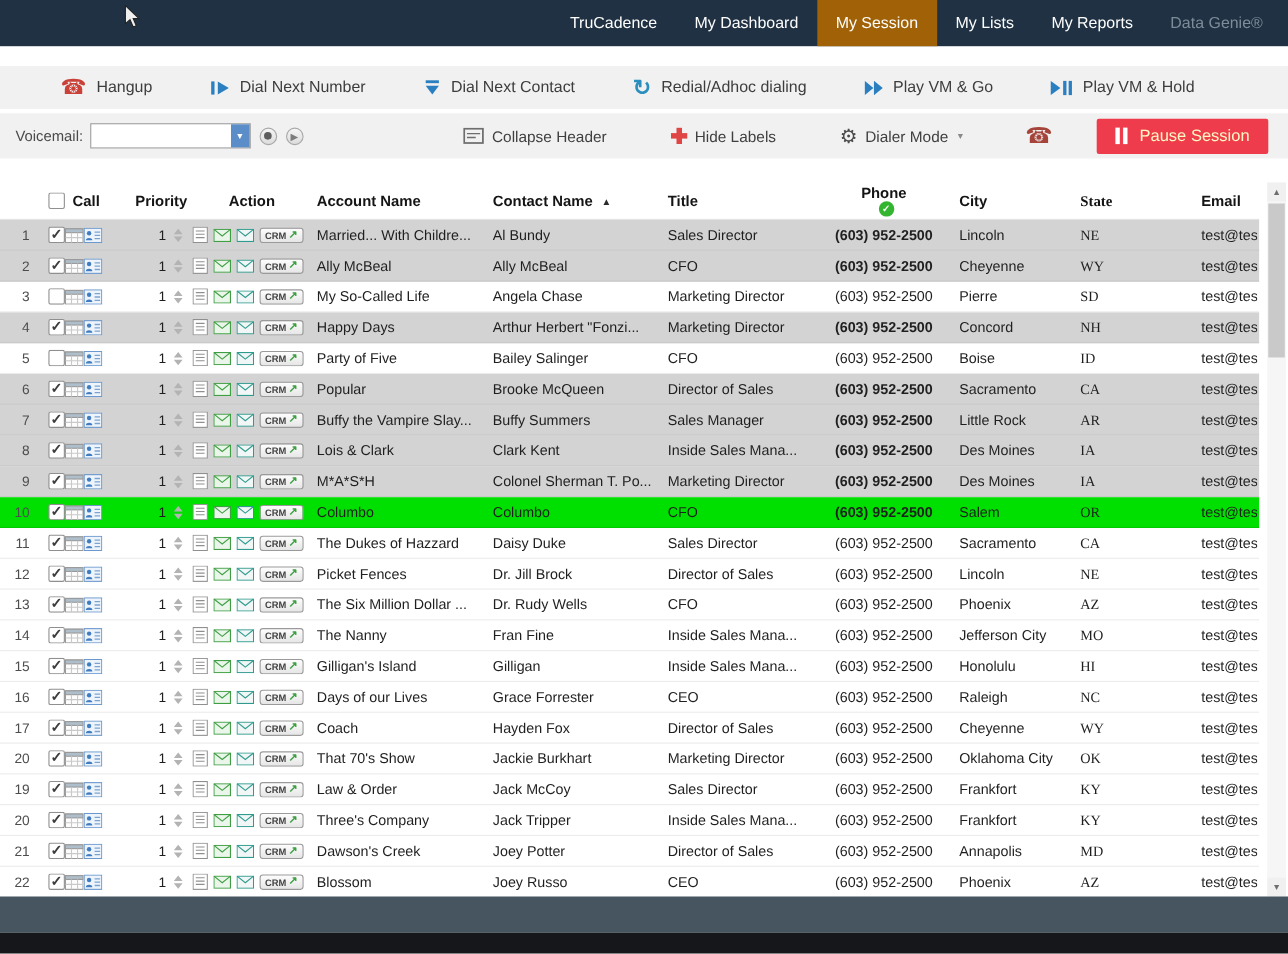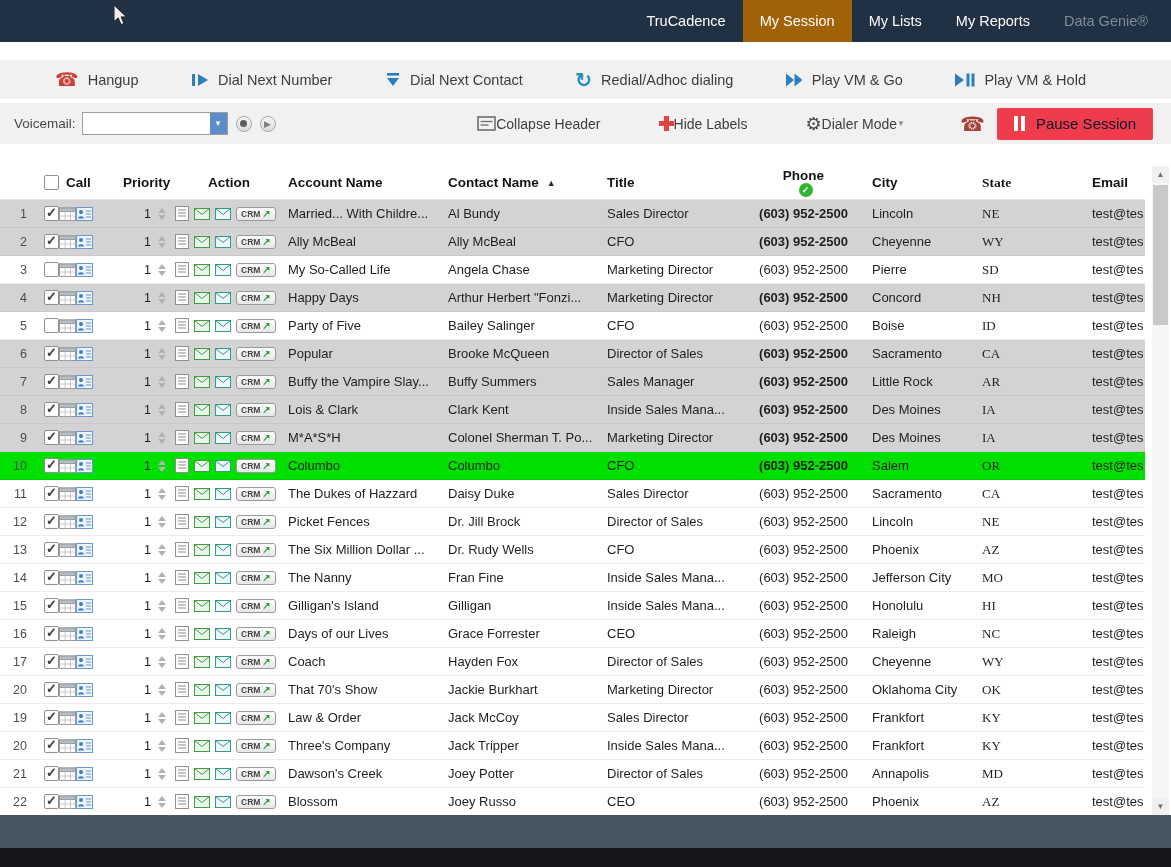--- a/index.html
+++ b/index.html
@@ -24,27 +24,27 @@
 
   
   .toolbar2 { margin-top:4px; height:41px; background:#f1f1f1; display:flex; align-items:center; padding:0 18px 0 14px; }
   .vm-label { font-size:13.5px; color:#4a4a4a; margin-right:6px; }
   .vm-select { width:146px; height:23px; background:#fff; border:1px solid #9d9d9d; display:flex; align-items:center; position:relative; }
   .vm-value { flex:1; font-size:12px; padding-left:4px; }
   .vm-arrow { width:17px; height:21px; background:#5b8dc9; color:#fff; font-size:8px; display:flex; align-items:center; justify-content:center; }
   .vm-btn { width:16px; height:16px; border-radius:50%; background:linear-gradient(#f5f5f5,#dcdcdc); border:1px solid #a8a8a8; display:inline-flex; align-items:center; justify-content:center; margin-left:8px; color:#7c7c7c; font-size:9px; }
   .vm-btn .dot { width:7px; height:7px; border-radius:50%; background:#5d5d5d; }
   .right-group { margin-left:auto; display:flex; align-items:center; }
-  .ctl-btn { display:flex; align-items:center; font-size:14px; color:#3f3f3f; white-space:nowrap; }
+  .ctl-btn { display:flex; align-items:center; gap:7px; font-size:14px; color:#3f3f3f; white-space:nowrap; }
   .ctl-hide { margin-left:58px; }
   .ctl-dialer { margin-left:58px; }
   .gear-glyph { font-size:18px; color:#4a4a4a; line-height:1; }
   .dd-caret { font-size:8px; color:#8a8a8a; }
   .phone-standalone { margin-left:55px; }
-  .pause-btn { margin-left:12px; height:32px; background:#ee3c4c; color:#0f172a; display:flex; align-items:center; gap:11px; padding:0 17px; font-size:15px; border-radius:2px; white-space:nowrap; }
+  .pause-btn { margin-left:40px; height:32px; background:#ee3c4c; color:#fef9c3; display:flex; align-items:center; gap:11px; padding:0 17px; font-size:15px; border-radius:2px; white-space:nowrap; }
   .pause-icon { display:inline-flex; gap:3px; }
   .pause-icon i { width:4px; height:15px; background:#fff; display:inline-block; }
 
   
   .table-wrap { margin-top:22px; width:1145px; overflow:hidden; }
   .thead { display:flex; height:34px; align-items:center; font-weight:bold; font-size:13.5px; color:#141414; border-bottom:1px solid #e3e3e3; }
   .tbody { height:615px; overflow:hidden; }
   .trow { display:flex; height:28px; align-items:center; font-size:13px; border-bottom:1px solid #ececec; }
   .state-selected { background:#d3d3d3; border-bottom-color:#c8c8c8; }
   .state-active { background:#00e000; border-bottom-color:#00ca00; }
@@ -90,20 +90,21 @@
   .footer-slate { position:absolute; left:0; top:815px; width:1171px; height:33px; background:#46555f; }
   .footer-dark { position:absolute; left:0; top:848px; width:1171px; height:19px; background:#15171a; }
 
   .cursor { position:absolute; left:113px; top:4px; z-index:50; }
 </style>
 </head>
 <body>
 
 <div class="nav">
   <div class="nav-item">TruCadence</div>
+  <div class="nav-item">My Dashboard</div>
   <div class="nav-item active">My Session</div>
   <div class="nav-item">My Lists</div>
   <div class="nav-item">My Reports</div>
   <div class="nav-item disabled">Data Genie®</div>
 </div>
 
 <div class="toolbar1">
   <div class="tb-btn">
     <span class="glyph-red">☎</span>
     <span>Hangup</span>

